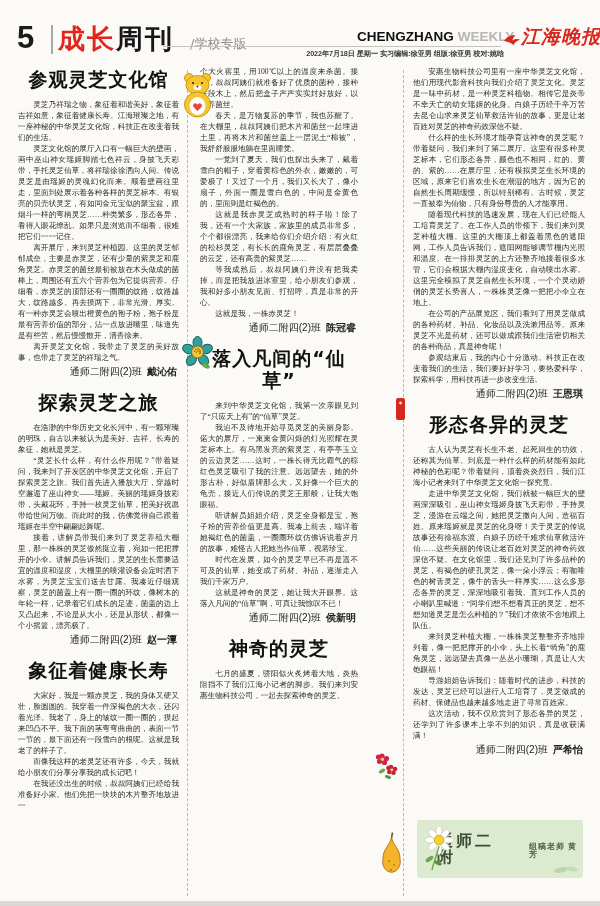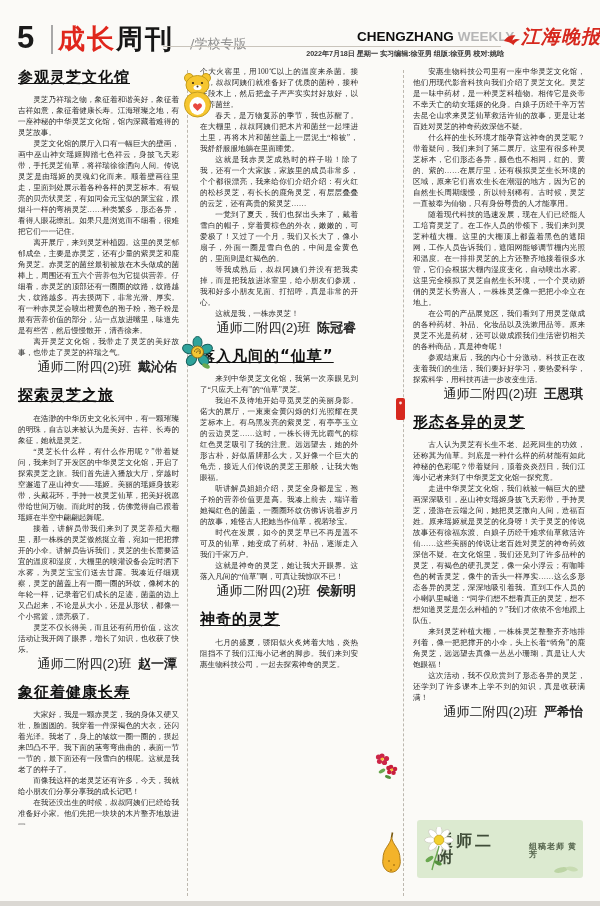--- a/index.html
+++ b/index.html
@@ -28,24 +28,24 @@
   .brand .bname{font:italic 900 19px/1 "DejaVu Serif",serif;letter-spacing:1px;white-space:nowrap;}
   
   .vd{position:absolute;top:70px;bottom:10px;width:0;border-left:1px dashed #bdb8af;}
   .vd1{left:187px;} .vd2{left:403px;}
   .col{position:absolute;top:66px;height:834px;overflow:hidden;}
   .col0{left:18px;width:161px;}
   .col1{left:200px;width:158px;}
   .col2{left:413px;width:172px;}
   .para{font-size:7.6px;line-height:11px;text-align:justify;text-indent:2em;margin:0;color:var(--body-ink);}
   .para.cont{text-indent:0;}
-  .art-title{font-family:"DejaVu Sans",sans-serif;font-weight:900;font-size:15px;line-height:1.15;
-    text-align:left;letter-spacing:1px;color:var(--title-ink);margin:14px 0 8px;text-decoration:underline;}
+  .art-title{font-family:"DejaVu Sans",sans-serif;font-weight:900;font-size:19px;line-height:1.15;
+    text-align:center;letter-spacing:1px;color:var(--title-ink);margin:14px 0 8px;}
   .col .art-title:first-child{margin-top:3px;}
-  .byline{font-family:"Liberation Sans",sans-serif;font-size:13px;line-height:12px;text-align:right;margin:3px 2px 1px 0;color:#222;}
+  .byline{font-family:"Liberation Sans",sans-serif;font-size:10px;line-height:12px;text-align:right;margin:3px 2px 1px 0;color:#222;}
   .byline b{font-weight:700;}
   
   .school-box{position:absolute;left:417px;top:820px;width:166px;height:58px;background:var(--box-green);
     border-radius:3px;display:flex;flex-direction:row;align-items:center;justify-content:center;overflow:hidden;}
   .sb-title{font:700 16px/1 "Liberation Serif",serif;color:#3f4c38;letter-spacing:3px;margin-left:20px;}
   .sb-credit{font:700 8px/1 "Liberation Sans",sans-serif;color:#52614a;margin:4px 0 0 20px;letter-spacing:1px;}
   .sb-daisy{position:absolute;left:6px;top:7px;}
   .sb-leaf{position:absolute;right:4px;bottom:3px;}
   
   .deco{position:absolute;}
@@ -78,41 +78,40 @@
       </svg>
       <span class="bname">江海晚报</span>
     </div>
   </div>
 
   <div class="vd vd1"></div>
   <div class="vd vd2"></div>
 
   <div class="col col0">
       <h2 class="art-title">参观灵芝文化馆</h2>
-      <p class="para">灵芝乃祥瑞之物，象征着和谐美好，象征着吉祥如意，象征着健康长寿。江海璀璨之地，有一座神秘的中华灵芝文化馆，馆内深藏着难得的灵芝故事。</p>
+      <p class="para">灵芝乃祥瑞之物，象征着和谐美好，象征着吉祥如意，象征着健康长寿。江海璀璨之地，有一座神秘的中华灵芝文化馆，科技正在改变着我们的生活。</p>
       <p class="para">灵芝文化馆的展厅入口有一幅巨大的壁画，画中巫山神女瑶姬脚踏七色祥云，身披飞天彩带，手托灵芝仙草，将祥瑞徐徐洒向人间。传说灵芝是由瑶姬的灵魂幻化而来。顺着壁画往里走，里面到处展示着各种各样的灵芝标本。有银亮的贝壳状灵芝，有如同金元宝似的聚宝盆，跟烟斗一样的弯柄灵芝……种类繁多，形态各异，看得人眼花缭乱。如果只是浏览而不细看，很难把它们一一记住。</p>
       <p class="para">离开展厅，来到灵芝种植园。这里的灵芝郁郁成垒，主要是赤灵芝，还有少量的紫灵芝和鹿角灵芝。赤灵芝的菌丝最初被放在木头做成的菌棒上，周围还有五六个营养包为它提供营养。仔细看，赤灵芝的顶部还有一圈圈的纹路，纹路越大，纹路越多。再去摸两下，非常光滑、厚实。有一种赤灵芝会喷出橙黄色的孢子粉，孢子粉是最有营养价值的部分，沾一点放进嘴里，味道先是有些苦，然后慢慢散开，清香徐来。</p>
       <p class="para">离开灵芝文化馆，我带走了灵芝的美好故事，也带走了灵芝的祥瑞之气。</p>
       <p class="byline"><span>通师二附四(2)班 </span><b>戴沁佑</b></p>
       <h2 class="art-title">探索灵芝之旅</h2>
       <p class="para">在浩渺的中华历史文化长河中，有一颗璀璨的明珠，自古以来被认为是美好、吉祥、长寿的象征，她就是灵芝。</p>
       <p class="para">“灵芝长什么样，有什么作用呢？”带着疑问，我来到了开发区的中华灵芝文化馆，开启了探索灵芝之旅。我们首先进入播放大厅，穿越时空邂逅了巫山神女——瑶姬。美丽的瑶姬身披彩带，头戴花环，手持一枚灵芝仙草，把美好祝愿带给世间万物。而此时的我，仿佛觉得自己跟着瑶姬在半空中翩翩起舞呢。</p>
       <p class="para">接着，讲解员带我们来到了灵芝养殖大棚里，那一株株的灵芝傲然挺立着，宛如一把把撑开的小伞。讲解员告诉我们，灵芝的生长需要适宜的温度和湿度，大棚里的喷灌设备会定时洒下水雾，为灵芝宝宝们送去甘露。我凑近仔细观察，灵芝的菌盖上有一圈一圈的环纹，像树木的年轮一样，记录着它们成长的足迹，菌盖的边上又凸起来，不论是从大小，还是从形状，都像一个小摇篮，漂亮极了。</p>
-      <p class="para">灵芝不仅长得美，而且还有药用价值，这次活动让我开阔了眼界，增长了知识，也收获了快乐。</p>
       <p class="byline"><span>通师二附四(2)班 </span><b>赵一潭</b></p>
       <h2 class="art-title">象征着健康长寿</h2>
       <p class="para">大家好，我是一颗赤灵芝，我的身体又硬又壮，脸圆圆的。我穿着一件深褐色的大衣，还闪着光泽。我老了，身上的皱纹一圈一圈的，摸起来凹凸不平。我下面的茎弯弯曲曲的，表面一节一节的，最下面还有一段雪白的根呢。这就是我老了的样子了。</p>
       <p class="para">而像我这样的老灵芝还有许多，今天，我就给小朋友们分享分享我的成长记吧！</p>
       <p class="para">在我还没出生的时候，叔叔阿姨们已经给我准备好小家。他们先把一块块的木片整齐地放进一</p>
     </div>
   <div class="col col1">
       <p class="para cont">个大火窖里，用100℃以上的温度来杀菌。接着，叔叔阿姨们就准备好了优质的菌种，接种在段木上，然后把盒子严严实实封好放好，以培养菌丝。</p>
       <p class="para">春天，是万物复苏的季节，我也苏醒了。在大棚里，叔叔阿姨们把木片和菌丝一起埋进土里，再将木片和菌丝盖上一层泥土“棉被”，我舒舒服服地躺在里面睡觉。</p>
+      <p class="para">一觉到了夏天，我们也探出头来了，戴着雪白的帽子，穿着黄棕色的外衣，嫩嫩的，可爱极了！又过了一个月，我们又长大了，像小扇子，外面一圈是雪白色的，中间是金黄色的，里面则是红褐色的。</p>
       <p class="para">这就是我赤灵芝成熟时的样子啦！除了我，还有一个大家族，家族里的成员非常多，个个都很漂亮，我来给你们介绍介绍：有火红的松杉灵芝，有长长的鹿角灵芝，有层层叠叠的云芝，还有高贵的紫灵芝……</p>
-      <p class="para">一觉到了夏天，我们也探出头来了，戴着雪白的帽子，穿着黄棕色的外衣，嫩嫩的，可爱极了！又过了一个月，我们又长大了，像小扇子，外面一圈是雪白色的，中间是金黄色的，里面则是红褐色的。</p>
       <p class="para">等我成熟后，叔叔阿姨们并没有把我卖掉，而是把我放进冰室里，给小朋友们参观，我和好多小朋友见面、打招呼，真是非常的开心。</p>
       <p class="para">这就是我，一株赤灵芝！</p>
       <p class="byline"><span>通师二附四(2)班 </span><b>陈冠睿</b></p>
       <h2 class="art-title">落入凡间的“仙草”</h2>
       <p class="para">来到中华灵芝文化馆，我第一次亲眼见到了“只应天上有”的“仙草”灵芝。</p>
       <p class="para">我迫不及待地开始寻觅灵芝的美丽身影。偌大的展厅，一束束金黄闪烁的灯光照耀在灵芝标本上。有乌黑发亮的紫灵芝，有亭亭玉立的云边灵芝……这时，一株长得无比霸气的棕红色灵芝吸引了我的注意。远远望去，她的外形古朴，好似盾牌那么大，又好像一个巨大的龟壳，接近人们传说的灵芝王那般，让我大饱眼福。</p>
       <p class="para">听讲解员姐姐介绍，灵芝全身都是宝，孢子粉的营养价值更是高。我凑上前去，端详着她褐红色的菌盖，一圈圈环纹仿佛诉说着岁月的故事，难怪古人把她当作仙草，视若珍宝。</p>
       <p class="para">时代在发展，如今的灵芝早已不再是遥不可及的仙草，她变成了药材、补品，逐渐走入我们千家万户。</p>
       <p class="para">这就是神奇的灵芝，她让我大开眼界。这落入凡间的“仙草”啊，可真让我惊叹不已！</p>
       <p class="byline"><span>通师二附四(2)班 </span><b>侯新明</b></p>
@@ -123,20 +122,21 @@
       <p class="para">安惠生物科技公司里有一座中华灵芝文化馆，他们用现代影音科技向我们介绍了灵芝文化。灵芝是一味中药材，是一种灵芝科植物。相传它是炎帝不幸夭亡的幼女瑶姬的化身。白娘子历经千辛万苦去昆仑山求来灵芝仙草救活许仙的故事，更是让老百姓对灵芝的神奇药效深信不疑。</p>
       <p class="para">什么样的生长环境才能孕育这神奇的灵芝呢？带着疑问，我们来到了第二展厅。这里有很多种灵芝标本，它们形态各异，颜色也不相同，红的、黄的、紫的……在展厅里，还有模拟灵芝生长环境的区域，原来它们喜欢生长在潮湿的地方，因为它的自然生长周期缓慢，所以特别稀有。古时候，灵芝一直被奉为仙物，只有身份尊贵的人才能享用。</p>
       <p class="para">随着现代科技的迅速发展，现在人们已经能人工培育灵芝了。在工作人员的带领下，我们来到灵芝种植大棚。这里的大棚顶上都盖着黑色的遮阳网，工作人员告诉我们，遮阳网能够调节棚内光照和温度。在一排排灵芝的上方还整齐地接着很多水管，它们会根据大棚内湿度变化，自动喷出水雾。这里完全模拟了灵芝自然生长环境，一个个灵动娇俏的灵芝长势喜人，一株株灵芝像一把把小伞立在地上。</p>
       <p class="para">在公司的产品展览区，我们看到了用灵芝做成的各种药材、补品、化妆品以及洗漱用品等。原来灵芝不光是药材，还可以做成跟我们生活密切相关的各种商品，真是神奇呢！</p>
       <p class="para">参观结束后，我的内心十分激动。科技正在改变着我们的生活，我们要好好学习，要热爱科学，探索科学，用科技再进一步改变生活。</p>
       <p class="byline"><span>通师二附四(2)班 </span><b>王恩琪</b></p>
       <h2 class="art-title">形态各异的灵芝</h2>
       <p class="para">古人认为灵芝有长生不老、起死回生的功效，还称其为仙草。到底是一种什么样的药材能有如此神秘的色彩呢？带着疑问，顶着炎炎烈日，我们江海小记者来到了中华灵芝文化馆一探究竟。</p>
       <p class="para">走进中华灵芝文化馆，我们就被一幅巨大的壁画深深吸引，巫山神女瑶姬身披飞天彩带，手持灵芝，漫游在云端之间，她把灵芝撒向人间，造福百姓。原来瑶姬就是灵芝的化身呀！关于灵芝的传说故事还有徐福东渡、白娘子历经千难求仙草救活许仙……这些美丽的传说让老百姓对灵芝的神奇药效深信不疑。在文化馆里，我们还见到了许多品种的灵芝，有褐色的硬孔灵芝，像一朵小浮云；有咖啡色的树舌灵芝，像牛的舌头一样厚实……这么多形态各异的灵芝，深深地吸引着我。直到工作人员的小喇叭里喊道：“同学们想不想看真正的灵芝，想不想知道灵芝是怎么种植的？”我们才依依不舍地跟上队伍。</p>
       <p class="para">来到灵芝种植大棚，一株株灵芝整整齐齐地排列着，像一把把撑开的小伞，头上长着“犄角”的鹿角灵芝，远远望去真像一丛丛小珊瑚，真是让人大饱眼福！</p>
+      <p class="para">导游姐姐告诉我们：随着时代的进步，科技的发达，灵芝已经可以进行人工培育了，灵芝做成的药材、保健品也越来越多地走进了寻常百姓家。</p>
       <p class="para">这次活动，我不仅欣赏到了形态各异的灵芝，还学到了许多课本上学不到的知识，真是收获满满！</p>
       <p class="byline"><span>通师二附四(2)班 </span><b>严希怡</b></p>
     </div>
 
   <svg class="deco i-bear" width="35" height="47" viewBox="0 0 35 47">
     <circle cx="9" cy="7" r="4.5" fill="#f6c62f" stroke="#c49c1c" stroke-width="1"></circle>
     <circle cx="26" cy="7" r="4.5" fill="#f6c62f" stroke="#c49c1c" stroke-width="1"></circle>
     <ellipse cx="17.5" cy="14" rx="11.5" ry="9.5" fill="#f6c62f" stroke="#c49c1c" stroke-width="1"></ellipse>
     <circle cx="13" cy="12" r="1.1" fill="#3a2a12"></circle>
       <circle cx="22" cy="12" r="1.1" fill="#3a2a12"></circle>

